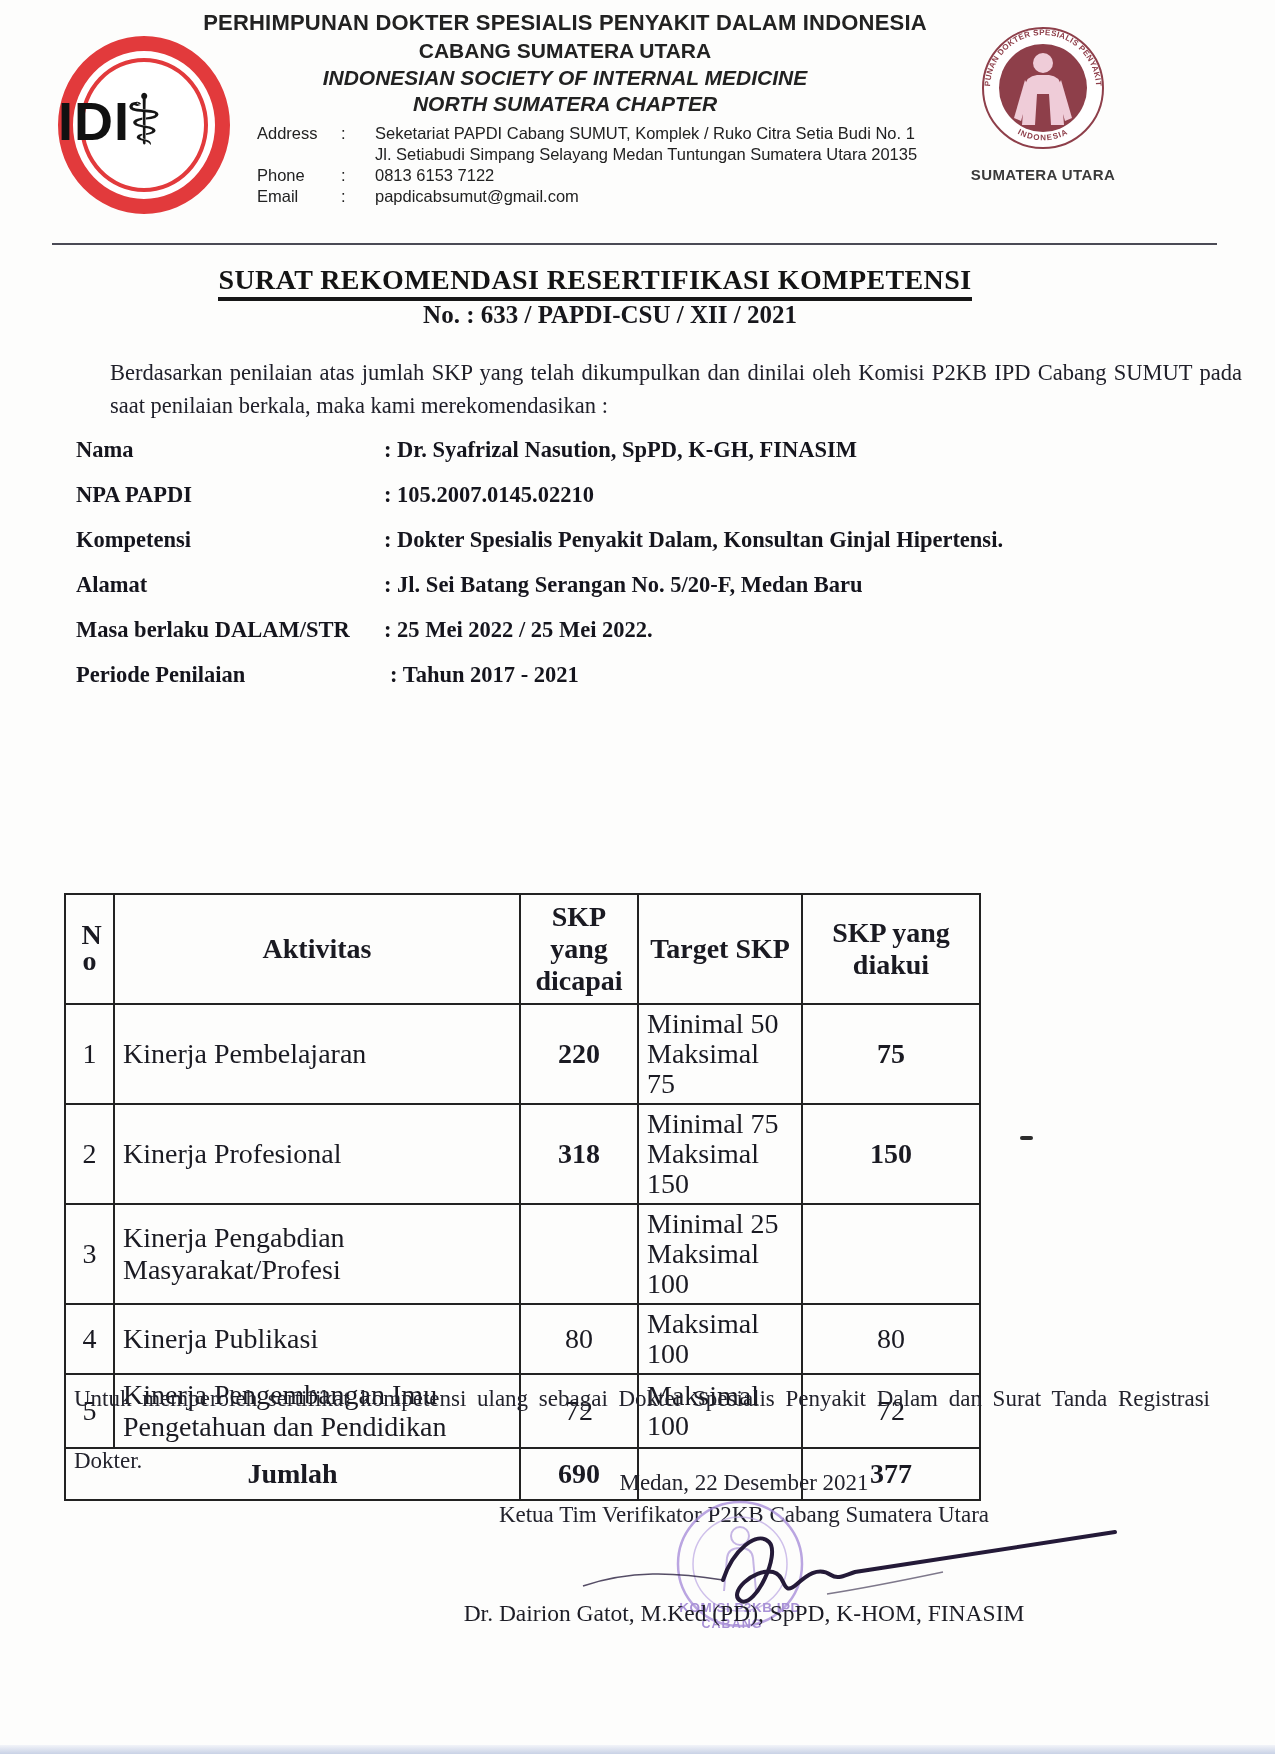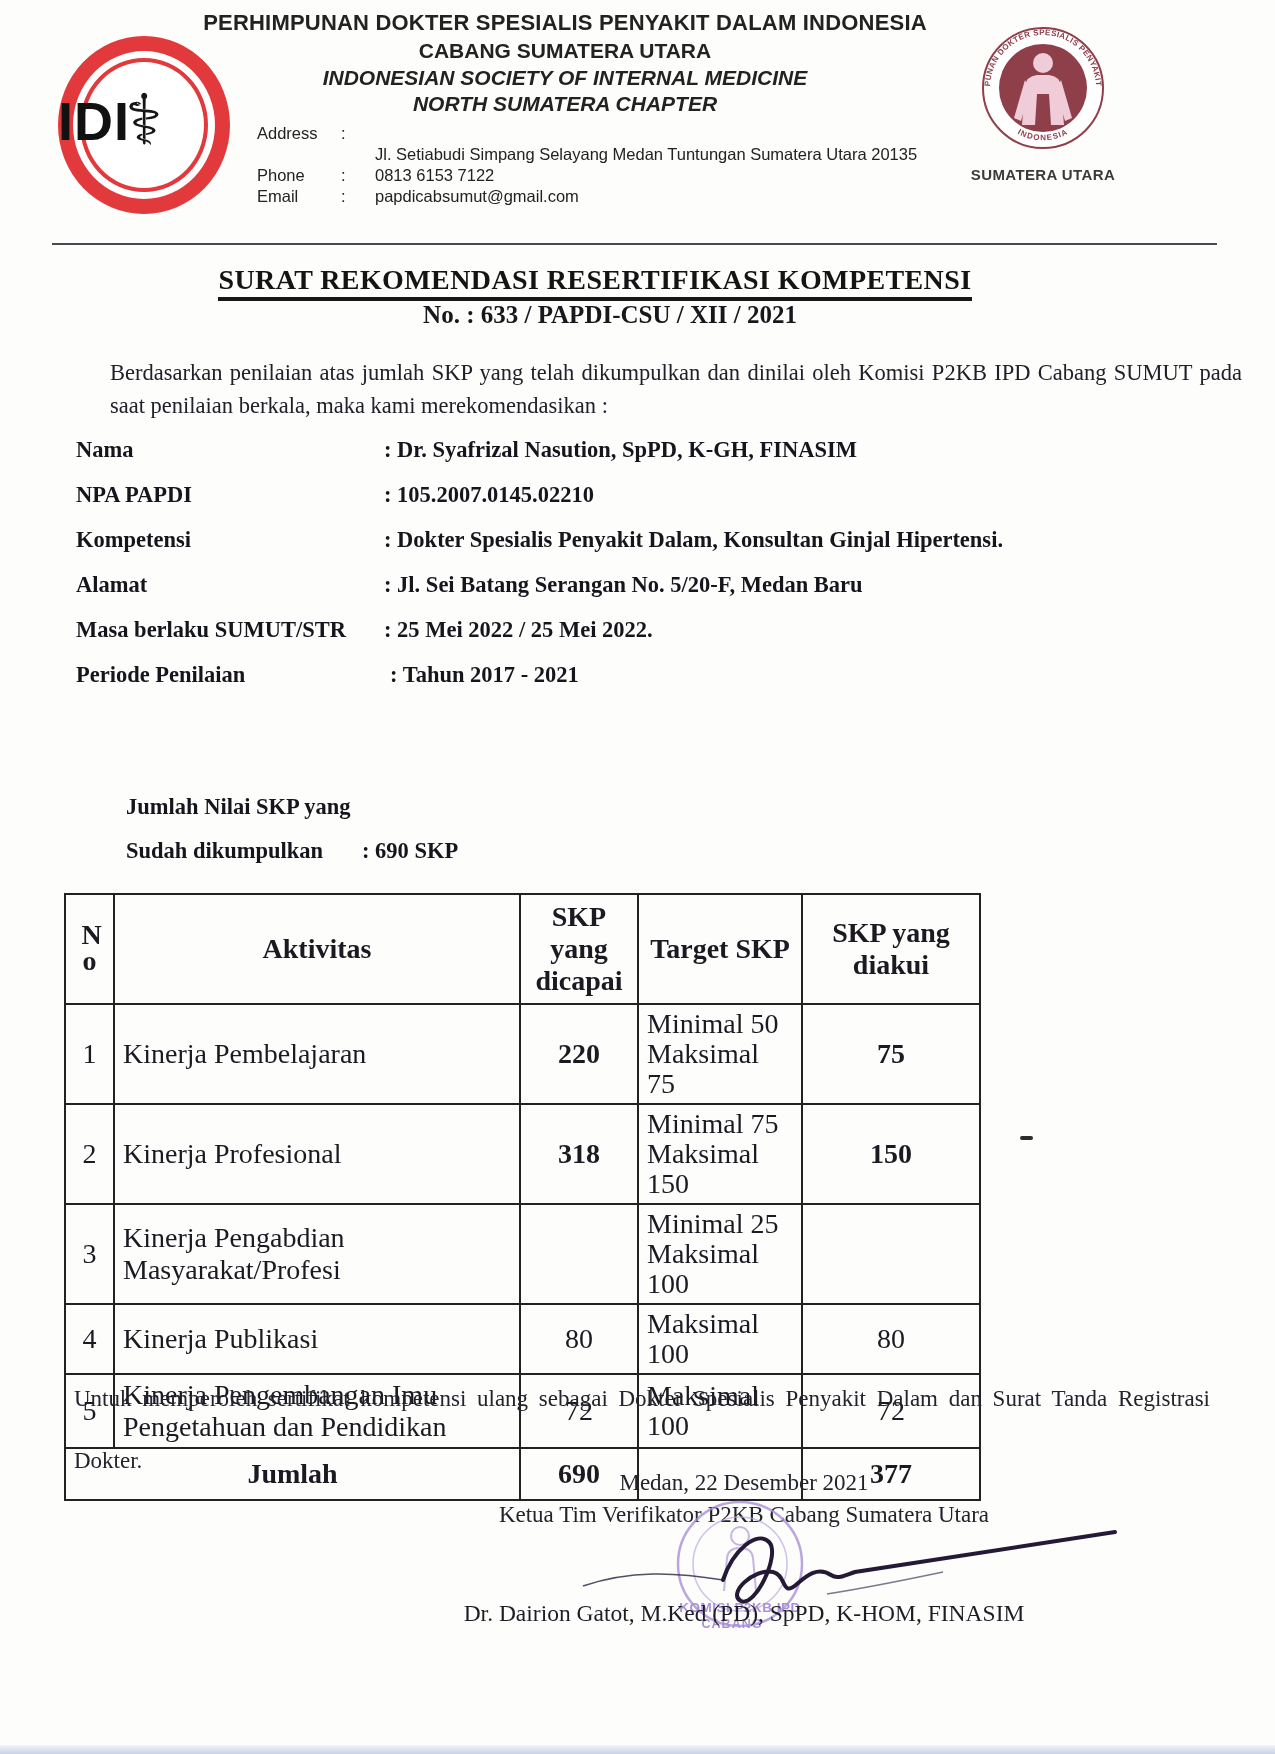--- a/index.html
+++ b/index.html
@@ -102,21 +102,21 @@
   <div class="lh-center">
     <div class="lh-line1">PERHIMPUNAN DOKTER SPESIALIS PENYAKIT DALAM INDONESIA</div>
     <div class="lh-line2">CABANG SUMATERA UTARA</div>
     <div class="lh-line3">INDONESIAN SOCIETY OF INTERNAL MEDICINE</div>
     <div class="lh-line4">NORTH SUMATERA CHAPTER</div>
     <div class="lh-contact">
       <div class="crow">
         <span class="clabel">Address</span>
         <span class="ccolon">:</span>
         <span class="cval">
-          <br>
+          <span>Seketariat PAPDI Cabang SUMUT, Komplek / Ruko Citra Setia Budi No. 1</span><br>
           <span>Jl. Setiabudi Simpang Selayang Medan Tuntungan Sumatera Utara 20135</span>
         </span>
       </div>
       <div class="crow">
         <span class="clabel">Phone</span>
         <span class="ccolon">:</span>
         <span class="cval">0813 6153 7122</span>
       </div>
       <div class="crow">
         <span class="clabel">Email</span>
@@ -168,35 +168,29 @@
     </div>
     <div class="field-row">
       <span class="field-label">Kompetensi</span>
       <span class="field-value">: Dokter Spesialis Penyakit Dalam, Konsultan Ginjal Hipertensi.</span>
     </div>
     <div class="field-row">
       <span class="field-label">Alamat</span>
       <span class="field-value">: Jl. Sei Batang Serangan No. 5/20-F, Medan Baru</span>
     </div>
     <div class="field-row">
-      <span class="field-label">Masa berlaku SUMUT/STR</span>
+      <span class="field-label">Masa berlaku DALAM/STR</span>
       <span class="field-value">: 25 Mei 2022 / 25 Mei 2022.</span>
     </div>
     <div class="field-row periode">
       <span class="field-label">Periode Penilaian</span>
       <span class="field-value">: Tahun 2017 - 2021</span>
     </div>
   </div>
 
-  <div class="skp-sum">
-    <div>Jumlah Nilai SKP yang</div>
-    <div>
-      <span class="l2label">Sudah dikumpulkan</span><span>: 690 SKP</span>
-    </div>
-  </div>
 
   <table class="skp">
     <thead>
       <tr>
         <th class="col-no"><span class="stack">No</span></th>
         <th class="col-akt">Aktivitas</th>
         <th class="col-dic">SKP yang dicapai</th>
         <th class="col-tgt">Target SKP</th>
         <th class="col-dia">SKP yang diakui</th>
       </tr>

